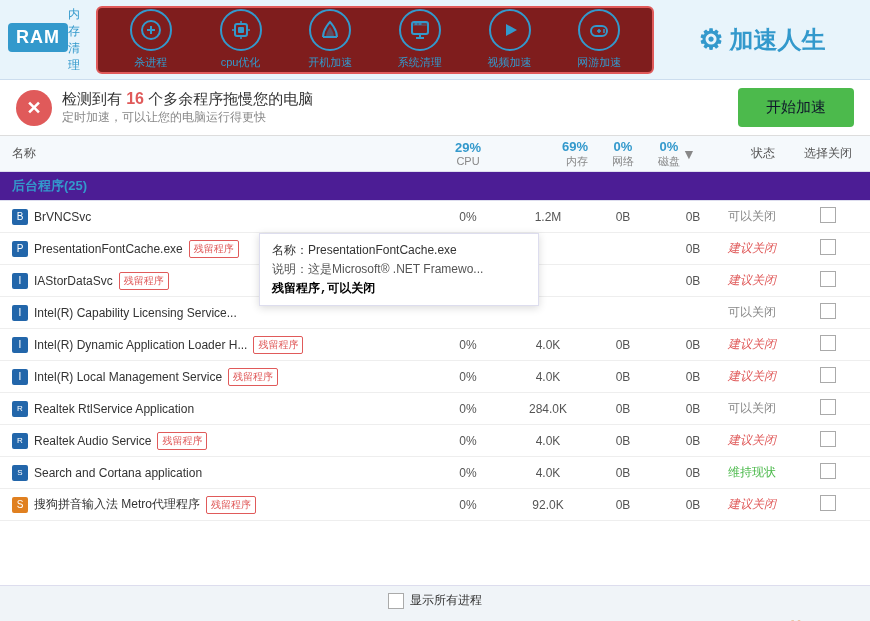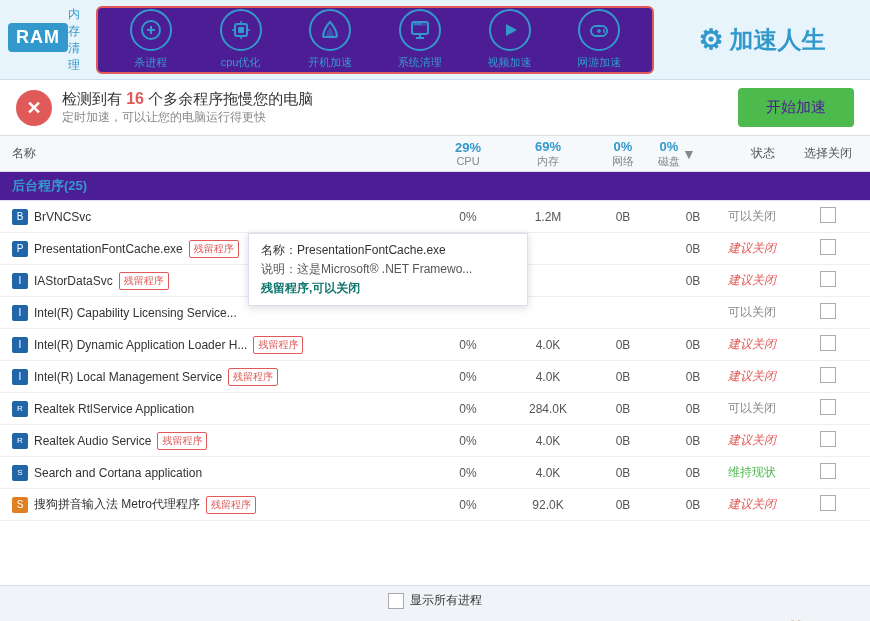--- a/index.html
+++ b/index.html
@@ -33,21 +33,21 @@
     }
     .toolbar-icons {
       display: flex;
       align-items: center;
       flex: 1;
       border: 2px solid #e05a5a;
       border-radius: 6px;
       margin: 0 8px;
       height: 68px;
       padding: 4px 8px;
-      background: #4c1d95;
+      background: #7f1d1d;
     }
     .toolbar-icon-item {
       display: flex; flex-direction: column; align-items: center; justify-content: center;
       flex: 1;
       cursor: pointer;
       color: #3399cc;
       font-size: 11px;
       padding: 4px;
     }
     .icon-circle {
@@ -86,21 +86,21 @@
       background: #e05a5a;
       border-radius: 50%;
       display: flex; align-items: center; justify-content: center;
       color: white; font-weight: bold; font-size: 18px; flex-shrink: 0;
     }
     .alert-text-main { font-size: 15px; color: #333; }
     .alert-text-main .count { color: #e05a5a; font-weight: bold; font-size: 16px; }
     .alert-text-sub { font-size: 12px; color: #888; }
     .start-btn {
       background: #4cba4c;
-      color: #4c1d95;
+      color: #0f172a;
       border: none;
       padding: 10px 28px;
       font-size: 15px;
       border-radius: 4px;
       cursor: pointer;
       white-space: nowrap;
     }
 
     
     .table-header {
@@ -108,21 +108,21 @@
       align-items: center;
       background: #f5f9fc;
       border-bottom: 1px solid #dde;
       padding: 4px 12px;
       font-size: 12px;
       color: #555;
       height: 36px;
     }
     .col-name { flex: 1; }
     .col-cpu { width: 80px; text-align: center; }
-    .col-mem { width: 80px; text-align: center; }
+    .col-mem { width: 80px; text-align: right; }
     .col-net { width: 70px; text-align: center; }
     .col-disk { width: 70px; text-align: center; display: flex; align-items: center; gap: 2px; }
     .col-status { width: 70px; text-align: center; }
     .col-select { width: 60px; text-align: center; }
     .col-header-value { font-size: 13px; font-weight: bold; color: #3399cc; }
     .col-header-label { font-size: 11px; color: #888; }
 
     
     .table-scroll {
       height: calc(621px - 80px - 56px - 36px - 36px);
@@ -187,34 +187,34 @@
       width: 16px; height: 16px;
       border: 1px solid #aaa;
       cursor: pointer;
       display: inline-block;
       background: white;
     }
 
     
     .tooltip-popup {
       position: absolute;
-      left: 248px;
+      left: 259px;
       top: 0;
       background: white;
       border: 1px solid #dde;
       box-shadow: 0 2px 8px rgba(0,0,0,0.15);
       padding: 8px 12px;
       z-index: 100;
       width: 280px;
       font-size: 12px;
     }
     .tooltip-popup .tip-name { color: #333; margin-bottom: 2px; }
     .tooltip-popup .tip-product { color: #e05a5a; margin-bottom: 2px; }
     .tooltip-popup .tip-desc { color: #555; margin-bottom: 2px; }
-    .tooltip-popup .tip-tag { color: #0f766e; font-weight: bold; }
+    .tooltip-popup .tip-tag { color: #000000; font-weight: bold; font-family: Liberation Mono, monospace; }
 
     
     .bottom-bar {
       display: flex;
       align-items: center;
       background: #f0f4f8;
       border-top: 1px solid #dde;
       padding: 6px 12px;
       height: 36px;
       flex-direction: column;

